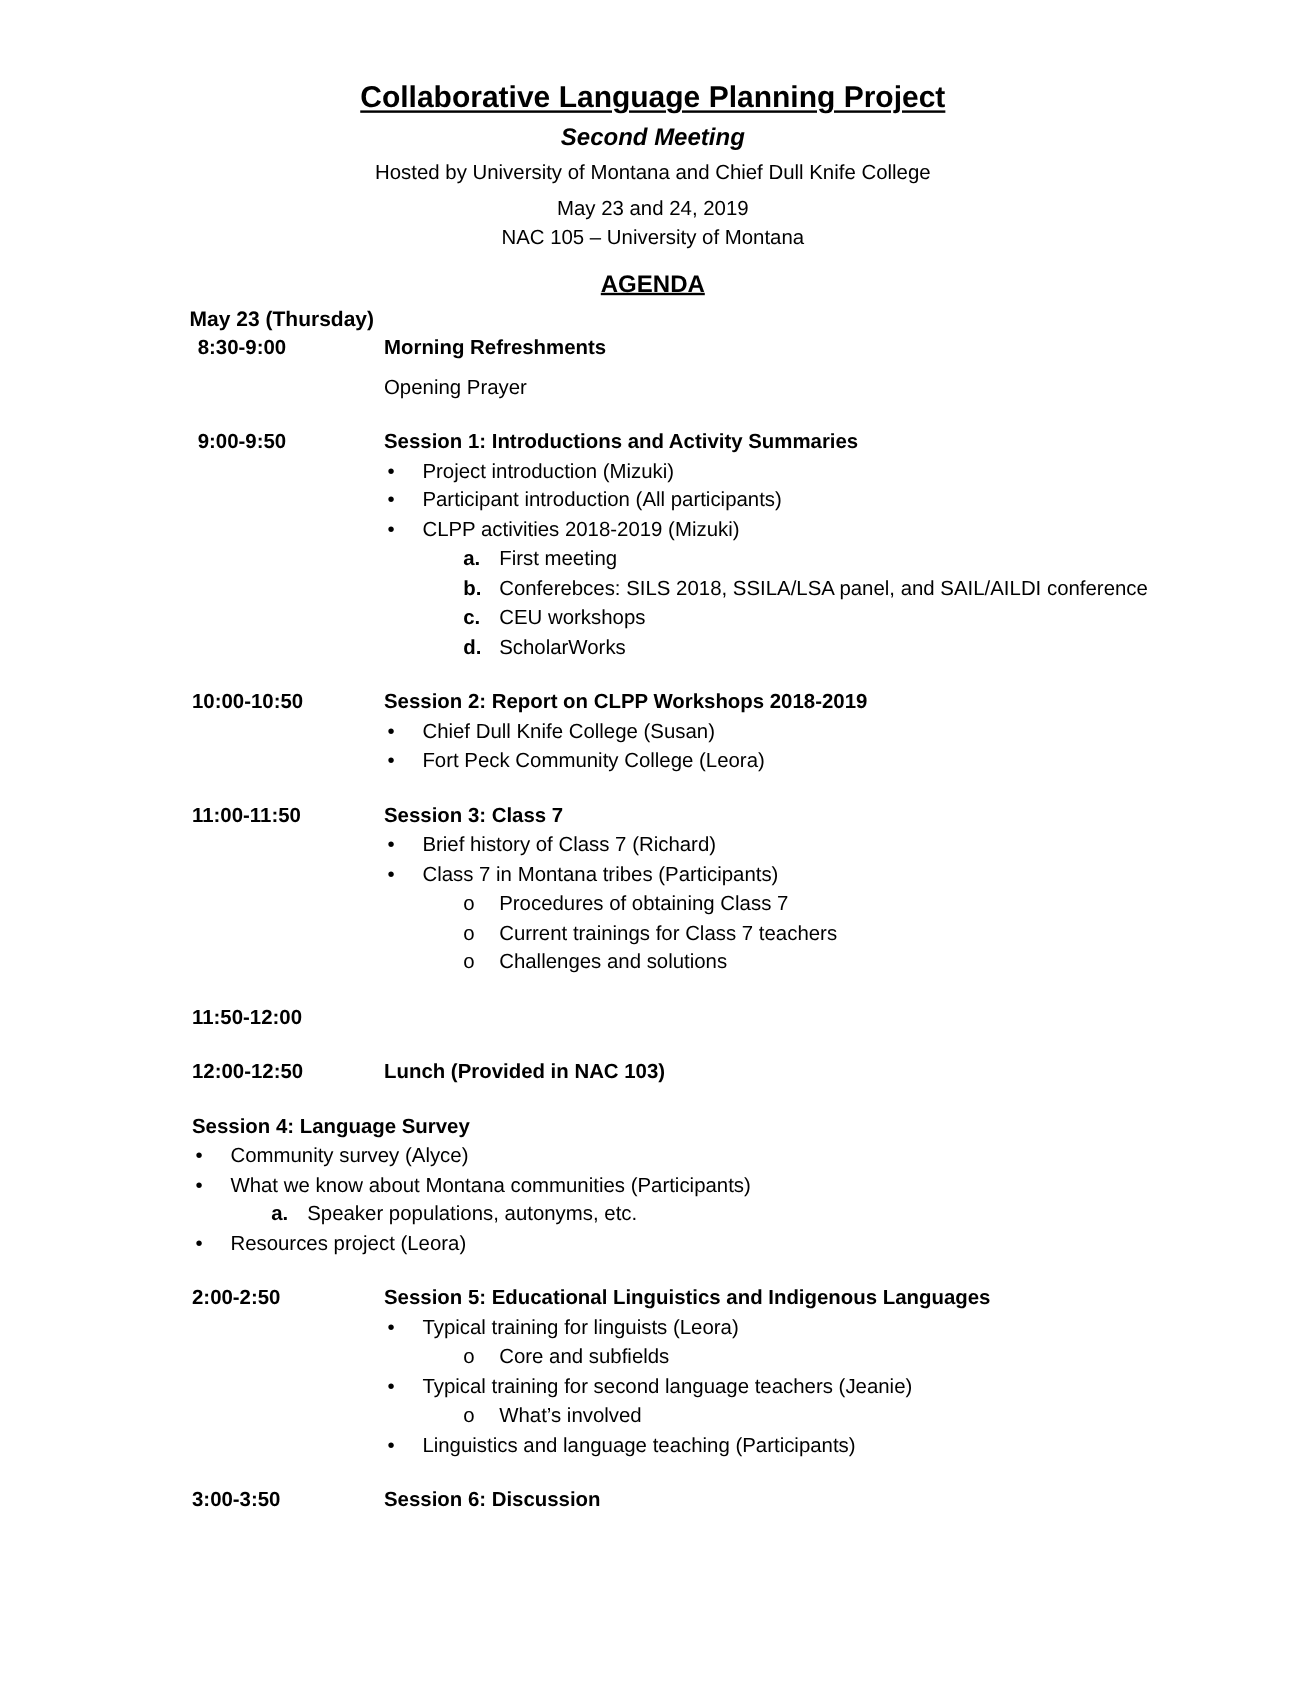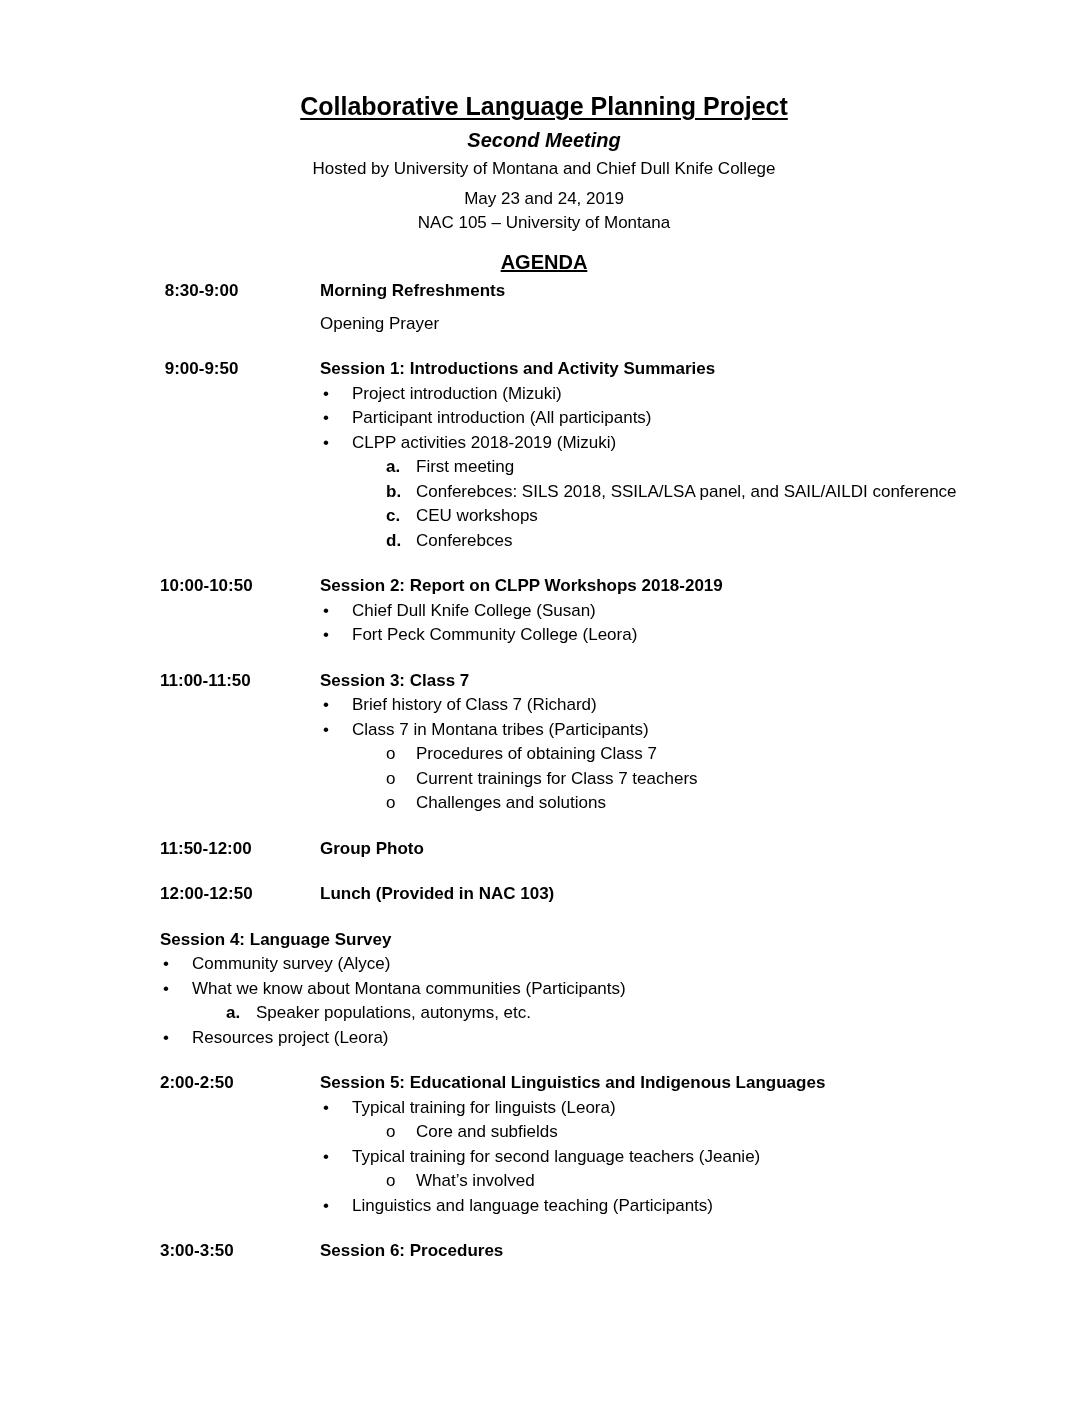--- a/index.html
+++ b/index.html
@@ -6,21 +6,21 @@
   html, body { margin: 0; padding: 0; }
   body {
     width: 1088px;
     height: 1408px;
     background: #ffffff;
     color: #000000;
     font-family: "Liberation Sans", sans-serif;
     font-size: 17px;
     overflow: hidden;
   }
-  .page { width: 1088px; height: 1172px; padding-top: 66px; margin-top: 25px; }
+  .page { width: 1088px; height: 1172px; padding-top: 66px; }
 
   
   .doc-header { text-align: center; }
   .doc-title {
     font-size: 25px;
     font-weight: bold;
     line-height: 30px;
     margin: 0 0 6px 0;
   }
   .doc-title .u { text-decoration: underline; text-decoration-thickness: 2px; text-underline-offset: 3px; }
@@ -67,20 +67,21 @@
 
   <div class="doc-header">
     <h1 class="doc-title"><span class="u">Collaborative Language Planning Project</span></h1>
     <h2 class="doc-subtitle">Second Meeting</h2>
     <p class="doc-hosted">Hosted by University of Montana and Chief Dull Knife College</p>
     <p class="doc-dates">May 23 and 24, 2019</p>
     <p class="doc-venue">NAC 105 – University of Montana</p>
     <h2 class="agenda-heading">AGENDA</h2>
   </div>
 
+  <div class="day-heading">May 23 (Thursday)</div>
 
   <div class="agenda-list">
       <div class="row">
         <div class="time"> 8:30-9:00</div>
         <div class="content">
           <div class="line title-line">Morning Refreshments</div>
           <div class="line subline">Opening Prayer</div>
         </div>
       </div>
       <div class="row">
@@ -106,21 +107,21 @@
           <div class="item letter">
             <span class="marker">b.</span>
             <span class="itext">Conferebces: SILS 2018, SSILA/LSA panel, and SAIL/AILDI conference</span>
           </div>
           <div class="item letter">
             <span class="marker">c.</span>
             <span class="itext">CEU workshops</span>
           </div>
           <div class="item letter">
             <span class="marker">d.</span>
-            <span class="itext">Conferebces</span>
+            <span class="itext">ScholarWorks</span>
           </div>
         </div>
       </div>
       <div class="row">
         <div class="time">10:00-10:50</div>
         <div class="content">
           <div class="line title-line">Session 2: Report on CLPP Workshops 2018-2019</div>
           <div class="item bullet">
             <span class="marker">•</span>
             <span class="itext">Chief Dull Knife College (Susan)</span>
@@ -152,23 +153,20 @@
             <span class="itext">Current trainings for Class 7 teachers</span>
           </div>
           <div class="item circle">
             <span class="marker">o</span>
             <span class="itext">Challenges and solutions</span>
           </div>
         </div>
       </div>
       <div class="row">
         <div class="time">11:50-12:00</div>
-        <div class="content">
-          <div class="line title-line">Group Photo</div>
-        </div>
       </div>
       <div class="row">
         <div class="time">12:00-12:50</div>
         <div class="content">
           <div class="line title-line">Lunch (Provided in NAC 103)</div>
         </div>
       </div>
       <div class="row">
         <div class="content">
           <div class="line title-line">Session 4: Language Survey</div>
@@ -212,18 +210,18 @@
           </div>
           <div class="item bullet">
             <span class="marker">•</span>
             <span class="itext">Linguistics and language teaching (Participants)</span>
           </div>
         </div>
       </div>
       <div class="row">
         <div class="time">3:00-3:50</div>
         <div class="content">
-          <div class="line title-line">Session 6: Procedures</div>
+          <div class="line title-line">Session 6: Discussion</div>
         </div>
       </div>
     </div>
 
 </div>
 
 </body></html>

